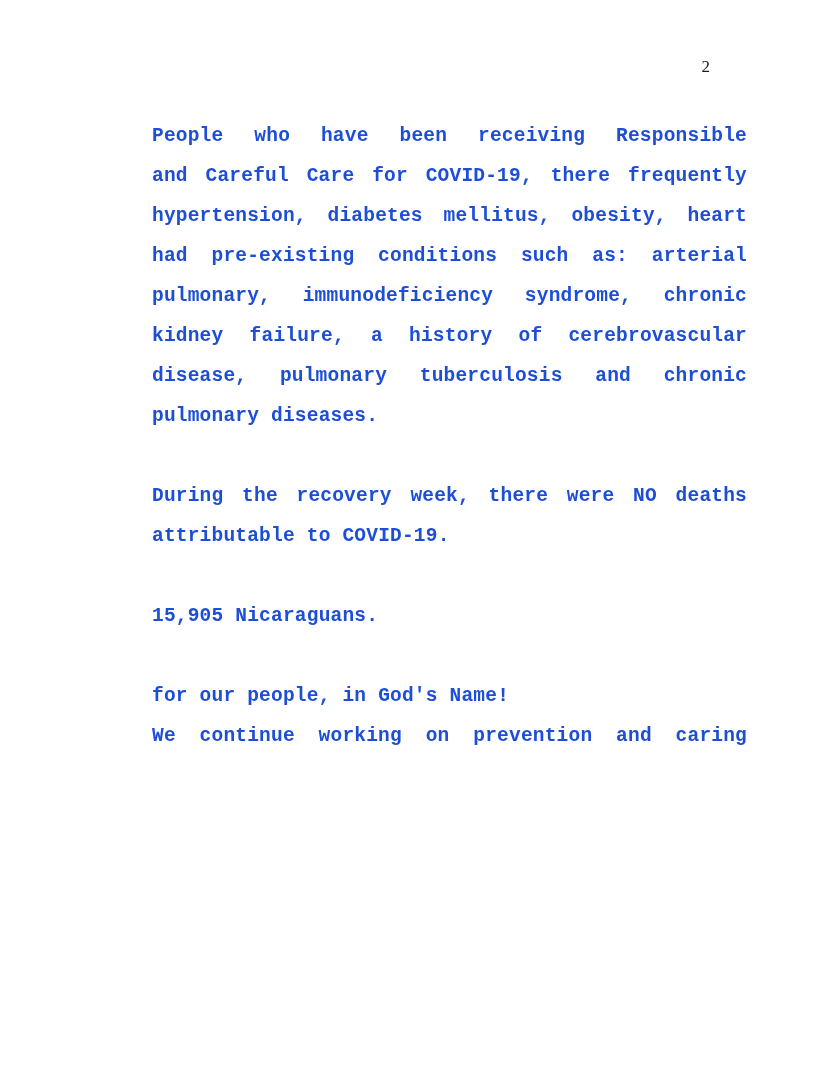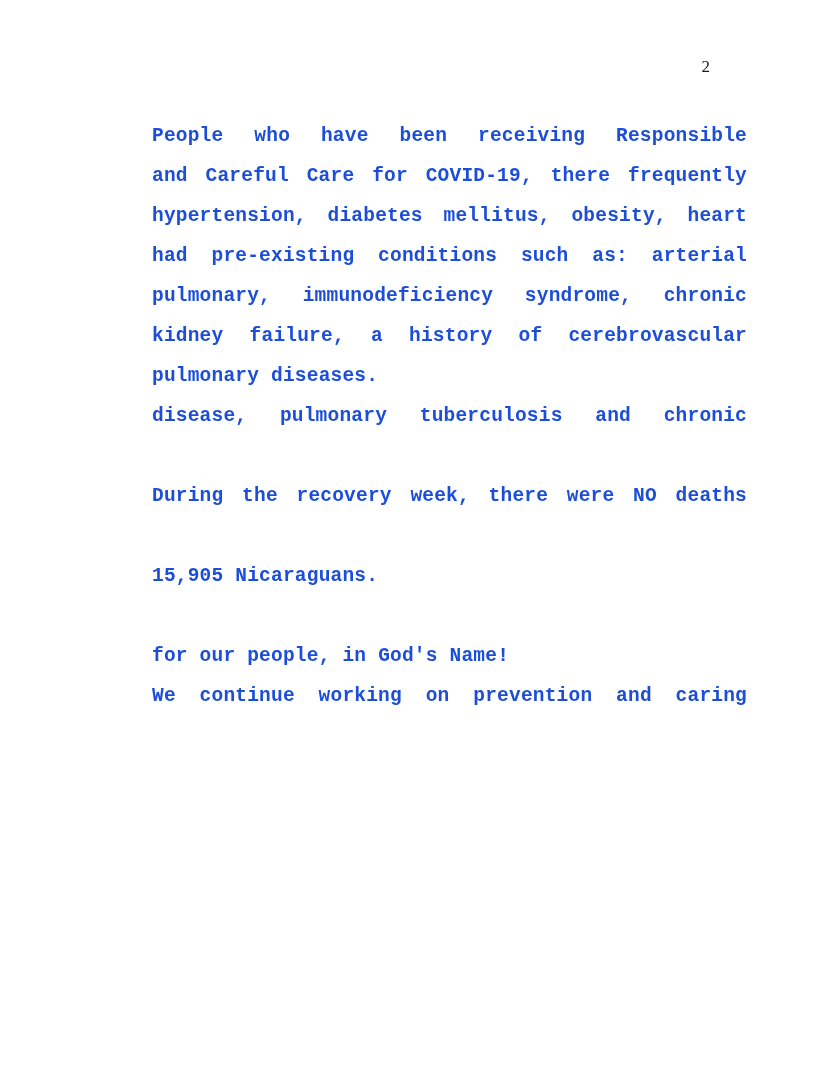--- a/index.html
+++ b/index.html
@@ -53,25 +53,26 @@
 <div class="page">
   <div class="page-number">2</div>
   <div class="content" id="content">
       <div class="para">
         <div class="line j">People who have been receiving Responsible</div>
         <div class="line j">and Careful Care for COVID-19, there frequently</div>
         <div class="line j">hypertension, diabetes mellitus, obesity, heart</div>
         <div class="line j">had pre-existing conditions such as: arterial</div>
         <div class="line j">pulmonary, immunodeficiency syndrome, chronic</div>
         <div class="line j">kidney failure, a history of cerebrovascular</div>
+        <div class="line j">disease, pulmonary tuberculosis and chronic</div>
         <div class="line">pulmonary diseases.</div>
-        <div class="line j">disease, pulmonary tuberculosis and chronic</div>
       </div>
       <div class="para">
         <div class="line j">During the recovery week, there were NO deaths</div>
+        <div class="line">attributable to COVID-19.</div>
       </div>
       <div class="para">
         <div class="line">15,905 Nicaraguans.</div>
       </div>
       <div class="para">
         <div class="line">for our people, in God's Name!</div>
         <div class="line j">We continue working on prevention and caring</div>
       </div>
     </div>
 </div>

